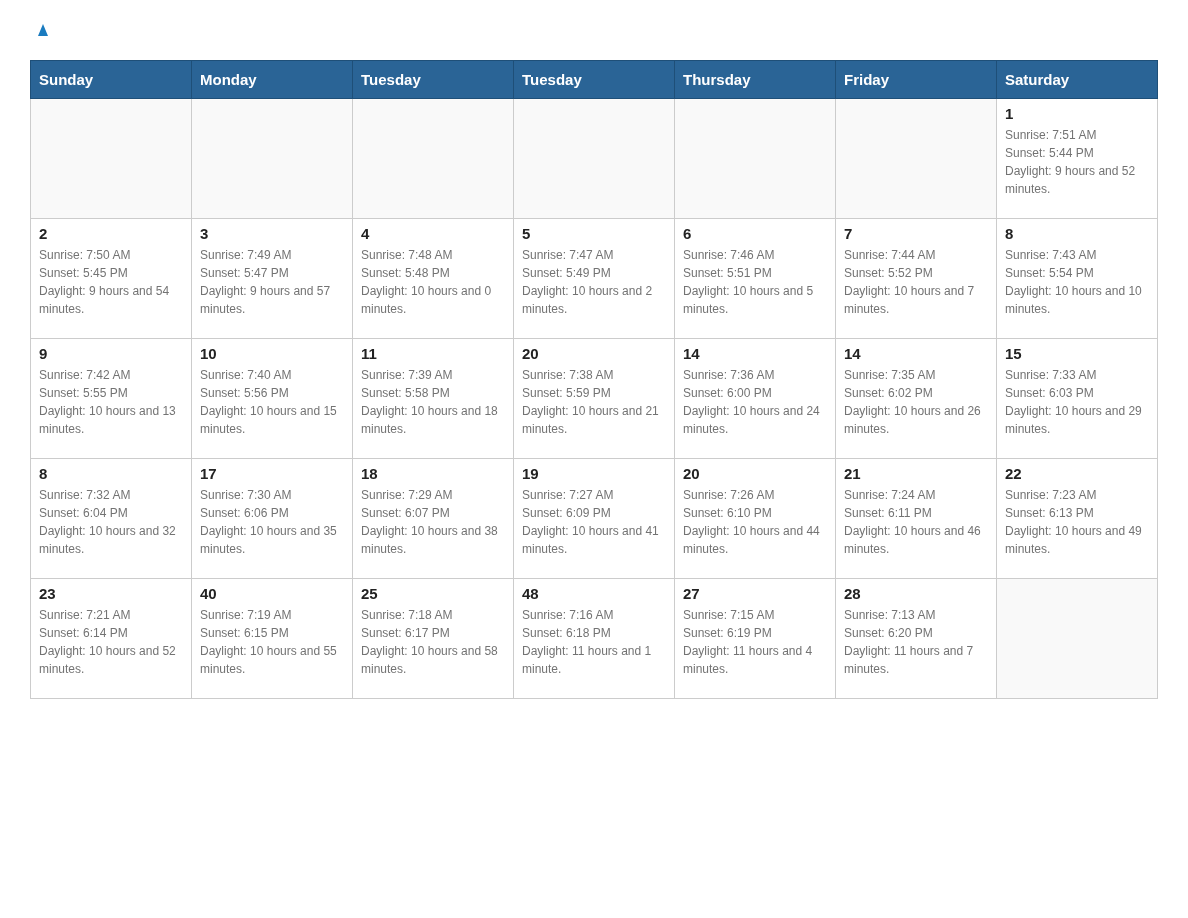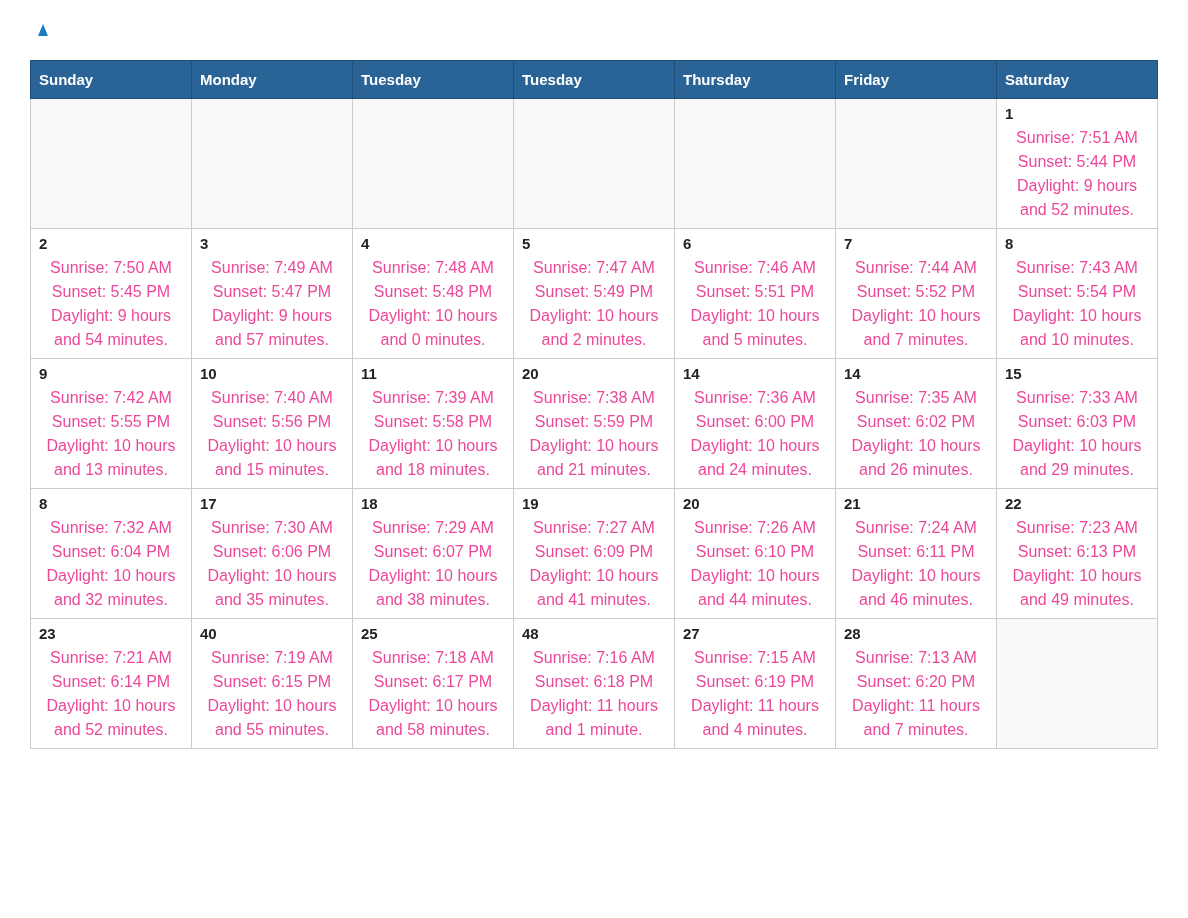--- a/index.html
+++ b/index.html
@@ -76,24 +76,23 @@
       color: #333;
     }
     .day-number {
       font-size: 15px;
       font-weight: bold;
       color: #222;
       display: block;
       margin-bottom: 4px;
     }
     .day-info {
-      font-size: 16px;
-      color: #ec4899;
+      font-size: 12px;
+      color: #737373;
       line-height: 1.5;
-      text-align: center;
     }
     .empty-cell {
       background: #f9f9f9;
     }
     .row-divider td {
       border-top: 2px solid #2a6496;
     }
   </style>
 </head>
 <body>

